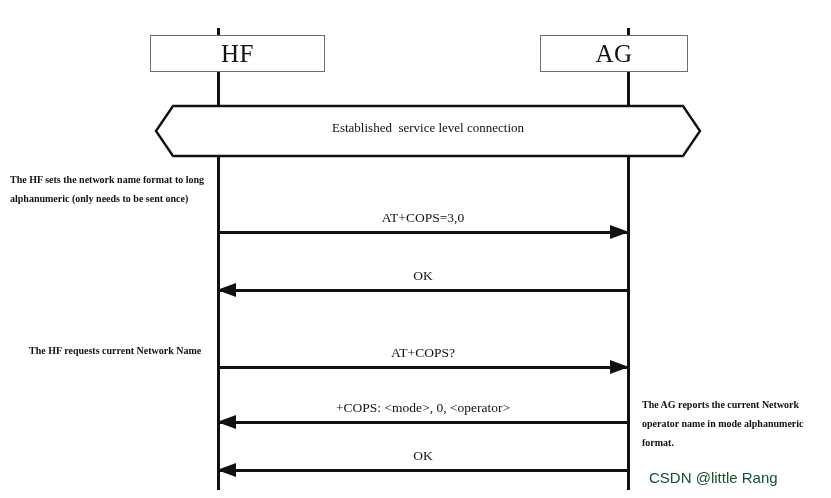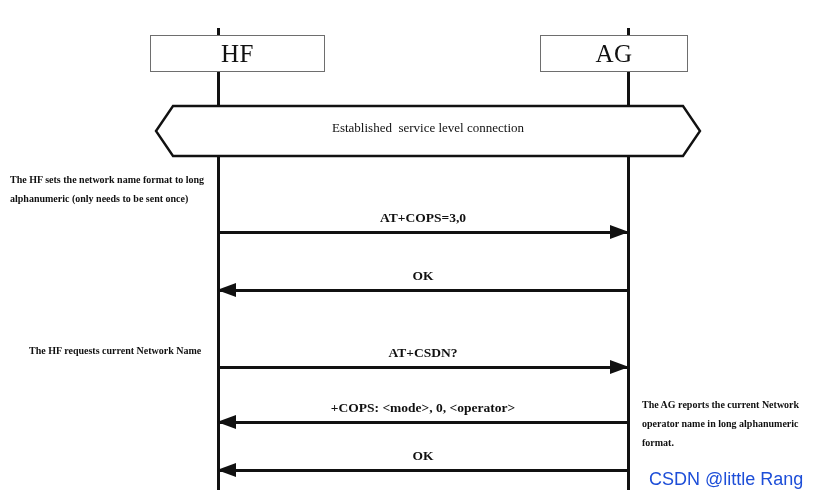--- a/index.html
+++ b/index.html
@@ -100,21 +100,20 @@
   }
   .msg-label {
     position: absolute;
     width: 100%;
     text-align: center;
     font-size: 13.5px;
     color: #111111;
     bottom: 9px;
     left: 0;
     white-space: pre;
-    font-weight: bold;
   }
 
   
   .annotation {
     position: absolute;
     font-family: "Liberation Serif", "DejaVu Serif", serif;
     font-weight: bold;
     font-size: 10px;
     line-height: 19px;
     color: #111111;
@@ -123,22 +122,22 @@
   #note-left-1 { left: 10px; top: 170px; width: 200px; }
   #note-left-2 { left: 10px; top: 341px; width: 200px; margin-left: 19px; }
   #note-right-1 { left: 642px; top: 395px; width: 180px; }
 
   
   #watermark {
     position: absolute;
     left: 649px;
     top: 469px;
     font-family: "Liberation Sans", "DejaVu Sans", sans-serif;
-    font-size: 18px;
-    color: #1d4ed8;
+    font-size: 15px;
+    color: #14532d;
     white-space: pre;
   }
 </style>
 </head>
 <body>
 
 <div id="canvas">
 
   <div class="lifeline" id="lifeline-hf"></div>
   <div class="lifeline" id="lifeline-ag"></div>
@@ -165,34 +164,34 @@
 
   <div class="message to-left" style="left:218px; top:288px; width:410px;">
     <div class="shaft"></div>
     <div class="head"></div>
     <div class="msg-label">OK</div>
   </div>
 
   <div class="message to-right" style="left:218px; top:365px; width:410px;">
     <div class="shaft"></div>
     <div class="head"></div>
-    <div class="msg-label">AT+CSDN?</div>
+    <div class="msg-label">AT+COPS?</div>
   </div>
 
   <div class="message to-left" style="left:218px; top:420px; width:410px;">
     <div class="shaft"></div>
     <div class="head"></div>
     <div class="msg-label">+COPS: &lt;mode&gt;, 0, &lt;operator&gt;</div>
   </div>
 
   <div class="message to-left" style="left:218px; top:468px; width:410px;">
     <div class="shaft"></div>
     <div class="head"></div>
     <div class="msg-label">OK</div>
   </div>
 
   <div class="annotation" id="note-left-1">The HF sets the network name format to long alphanumeric (only needs to be sent once)</div>
   <div class="annotation" id="note-left-2">The HF requests current Network Name</div>
-  <div class="annotation" id="note-right-1">The AG reports the current Network operator name in long alphanumeric format.</div>
+  <div class="annotation" id="note-right-1">The AG reports the current Network operator name in mode alphanumeric format.</div>
 
   <div id="watermark">CSDN @little Rang</div>
 
 </div>
 
 </body></html>

